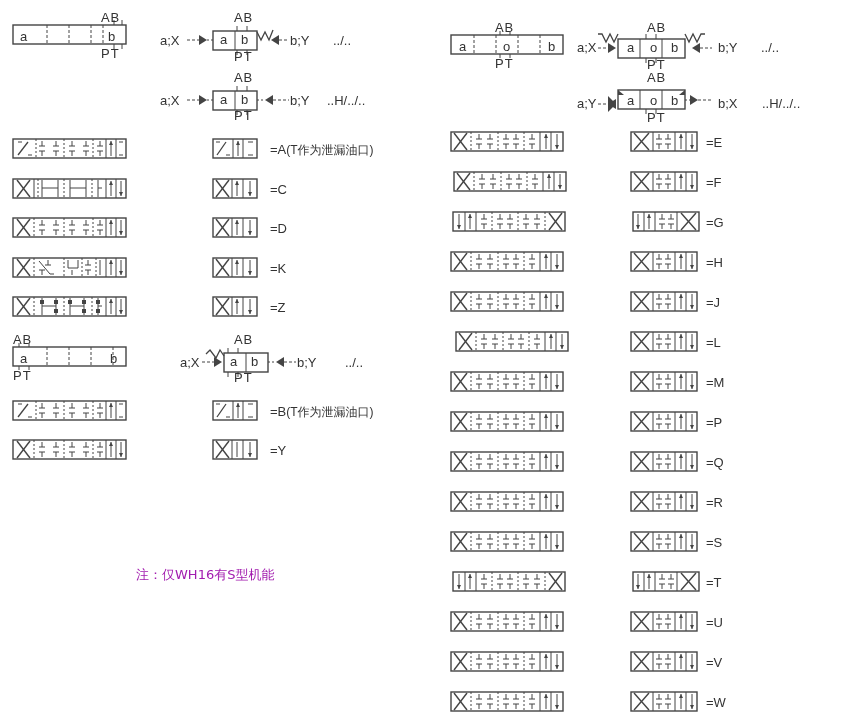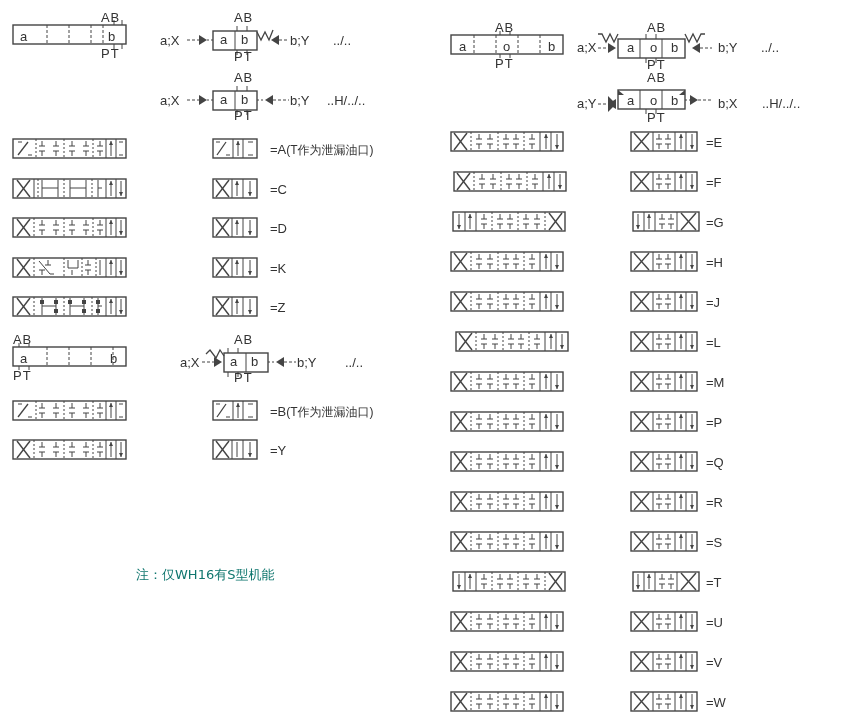--- a/index.html
+++ b/index.html
@@ -1,20 +1,20 @@
 <!DOCTYPE html>
 <html><head>
 <meta charset="utf-8">
 <style>
   html,body{margin:0;padding:0;background:#ffffff;}
   body{width:849px;height:722px;position:relative;overflow:hidden;font-family:"DejaVu Sans",sans-serif;color:#333;}
   .lbl{position:absolute;font-size:13px;color:#333;white-space:nowrap;font-family:"Liberation Sans",sans-serif;}
   .sym{position:absolute;}
   .sym svg{display:block;overflow:visible;}
-  .note{position:absolute;font-size:13px;color:#0f766e;font-family:"DejaVu Sans",sans-serif;}
+  .note{position:absolute;font-size:13px;color:#a21caf;font-family:"DejaVu Sans",sans-serif;}
 </style>
 </head>
 <body>
 
 <div class="sym" style="left:12px;top:10px;">
   <svg width="120" height="50" viewBox="0 0 120 50">
     <rect x="1" y="15" width="113" height="19" fill="none" stroke="#444" stroke-width="1.4"></rect>
     <line x1="35" y1="15" x2="35" y2="34" stroke="#444" stroke-dasharray="3,2"></line>
     <line x1="57" y1="15" x2="57" y2="34" stroke="#444" stroke-dasharray="3,2"></line>
     <line x1="79" y1="15" x2="79" y2="34" stroke="#444" stroke-dasharray="3,2"></line>

